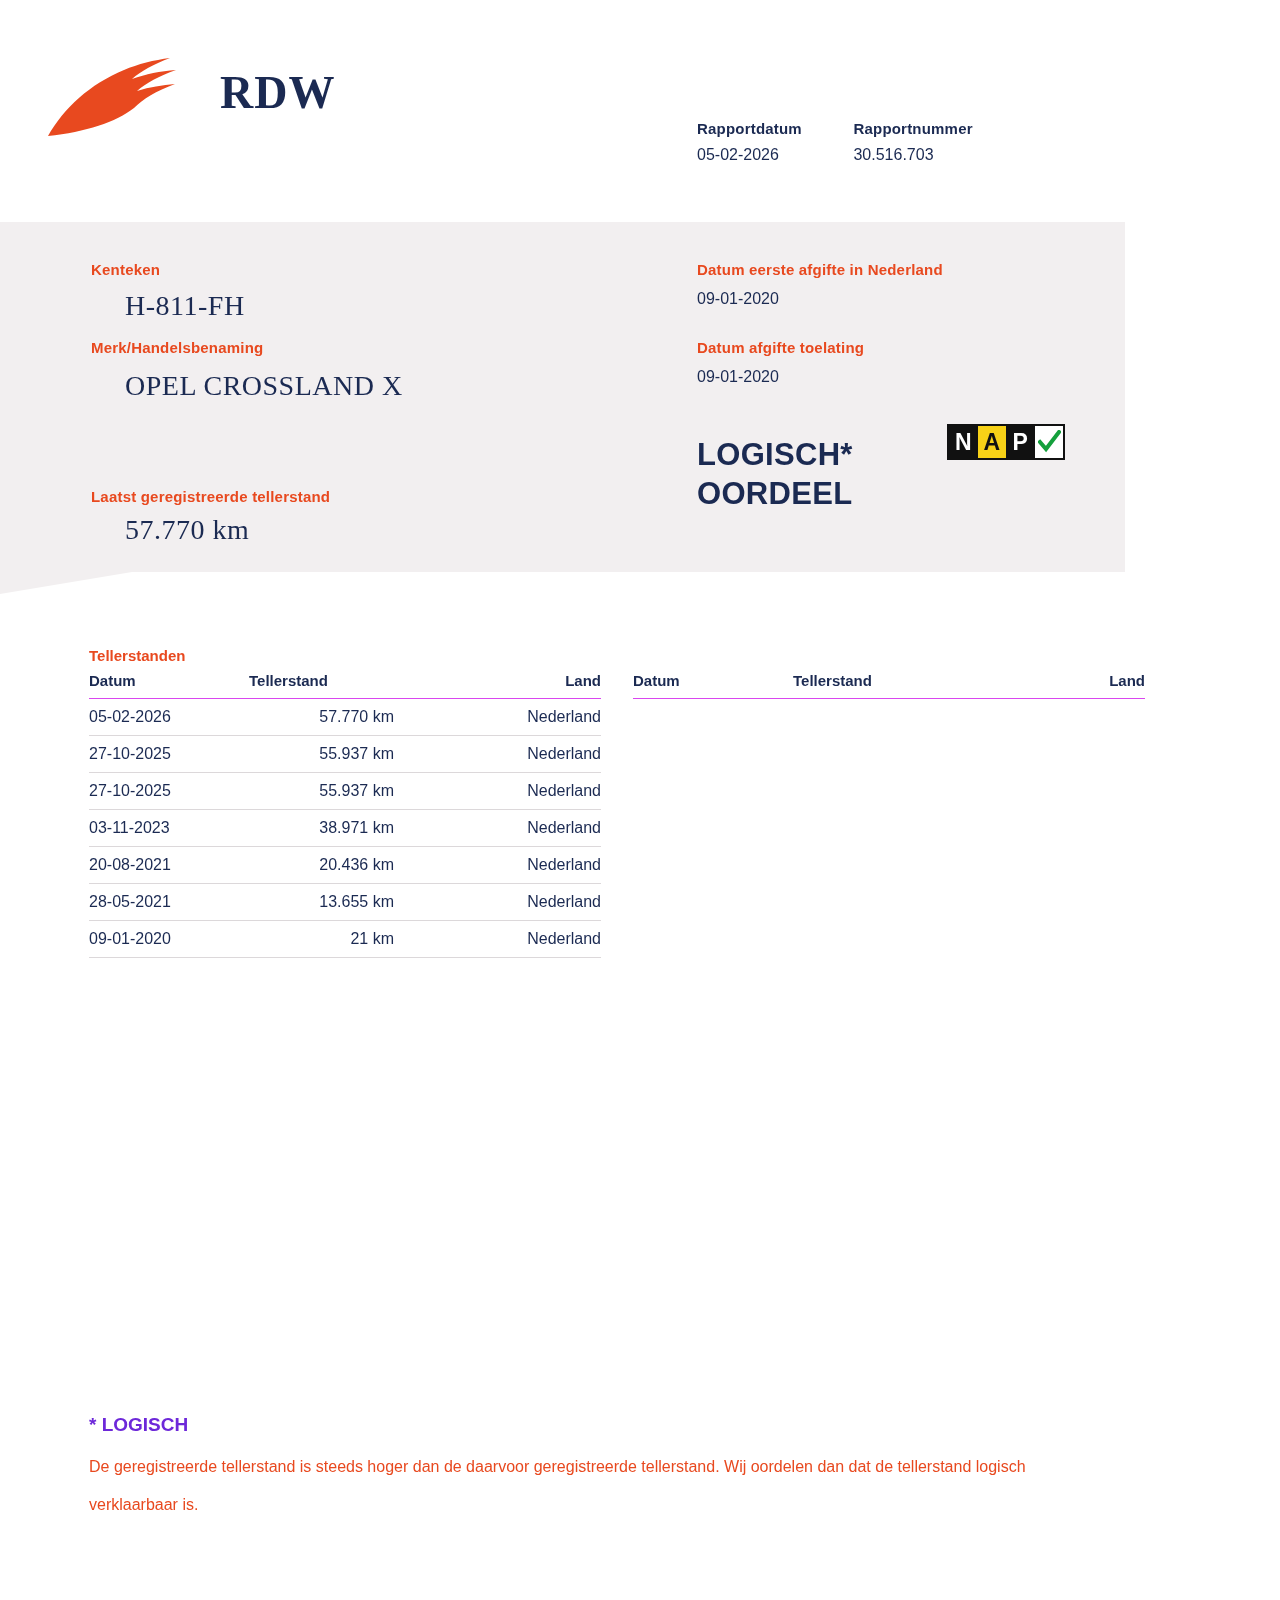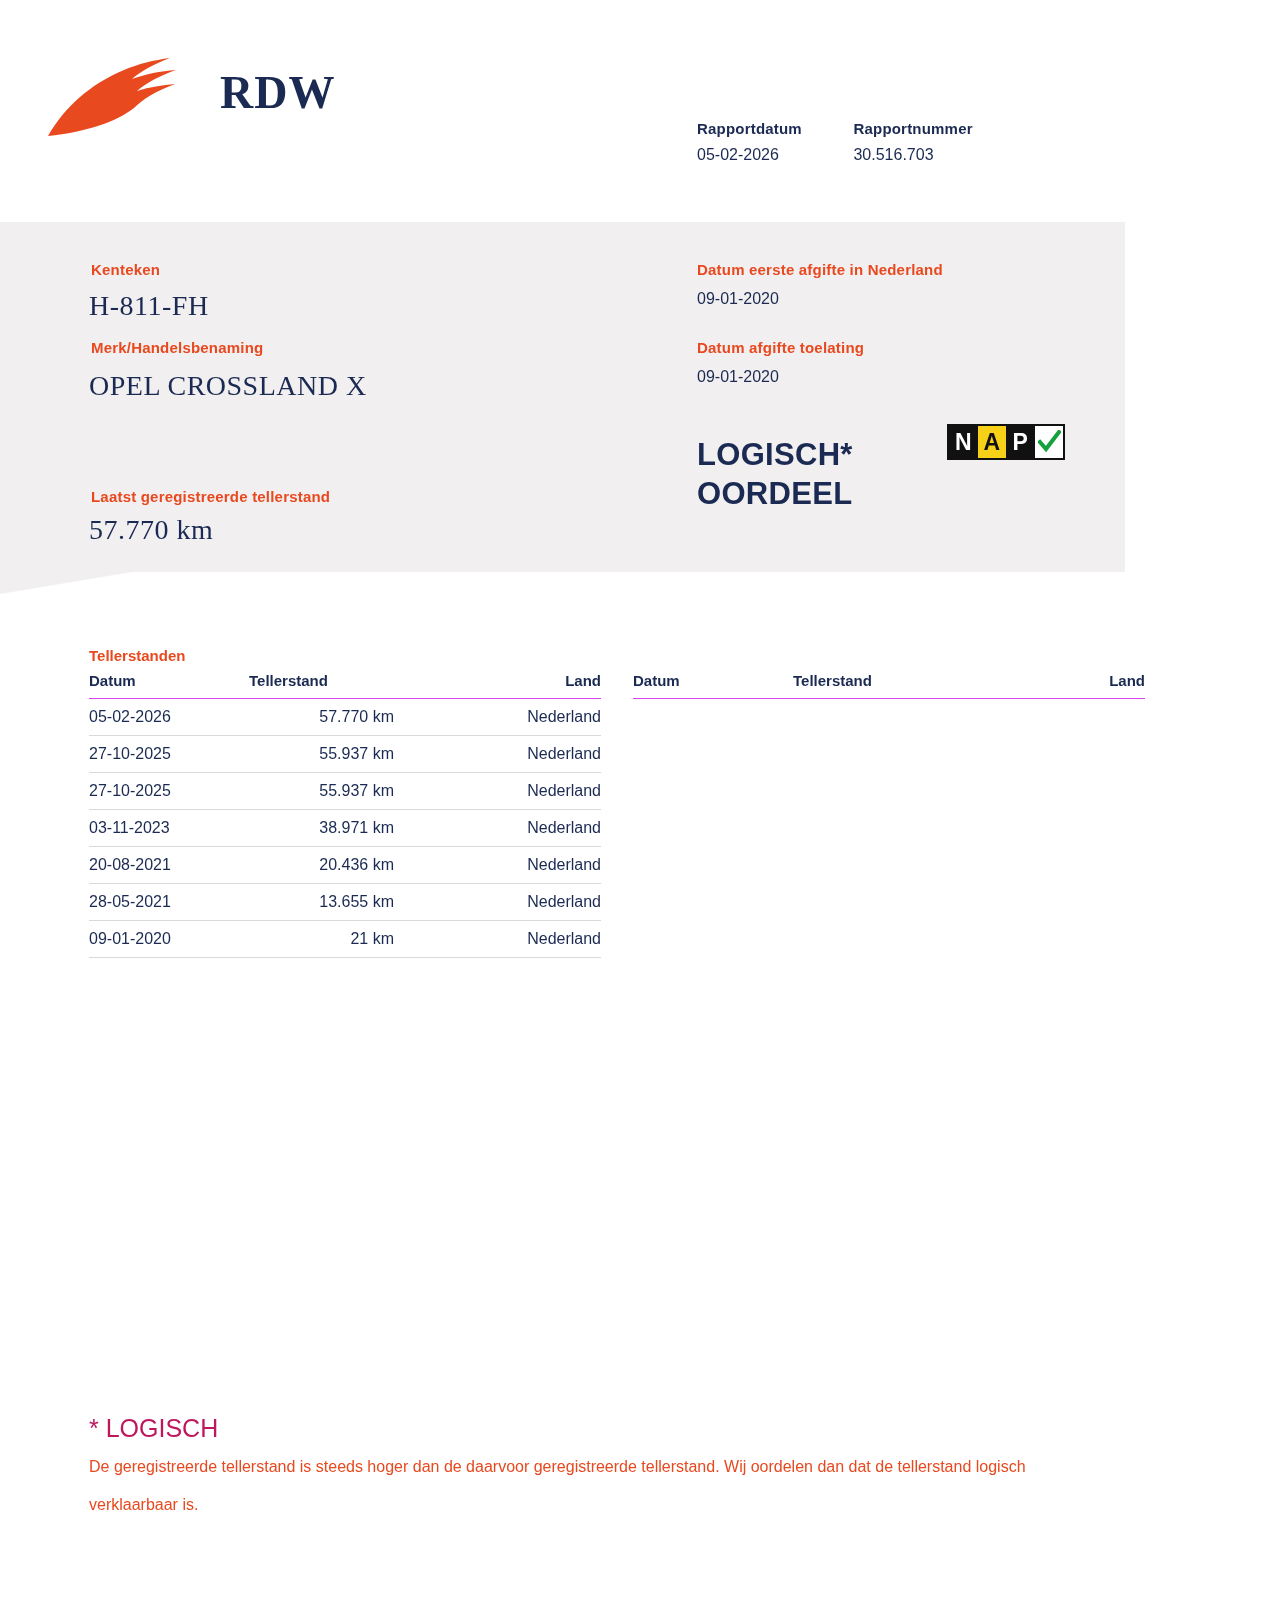--- a/index.html
+++ b/index.html
@@ -109,20 +109,21 @@
     font-weight: bold;
     color: #e8491f;
     letter-spacing: 0.2px;
   }
   .field-value {
     position: absolute;
     font-family: "Liberation Serif", serif;
     font-size: 28px;
     color: #1b2a52;
     letter-spacing: 0.5px;
+    margin-left: 36px;
   }
   .field-value-small {
     position: absolute;
     font-size: 16px;
     color: #1b2a52;
   }
   .verdict {
     position: absolute;
     left: 697px;
     top: 435px;
@@ -198,23 +199,23 @@
   }
   table.tellers td.c-date { padding-left: 0; }
   table.tellers td.c-mil { text-align: right; padding-right: 60px; }
   table.tellers td.c-land { text-align: right; }
 
   
   .foot-title {
     position: absolute;
     left: 89px;
     top: 1414px;
-    font-size: 25px;
-    font-weight: normal;
-    color: #be185d;
+    font-size: 19px;
+    font-weight: bold;
+    color: #6d28d9;
   }
   .foot-text {
     position: absolute;
     left: 89px;
     top: 1448px;
     width: 1000px;
     font-size: 16px;
     line-height: 38px;
     color: #e8491f;
   }

